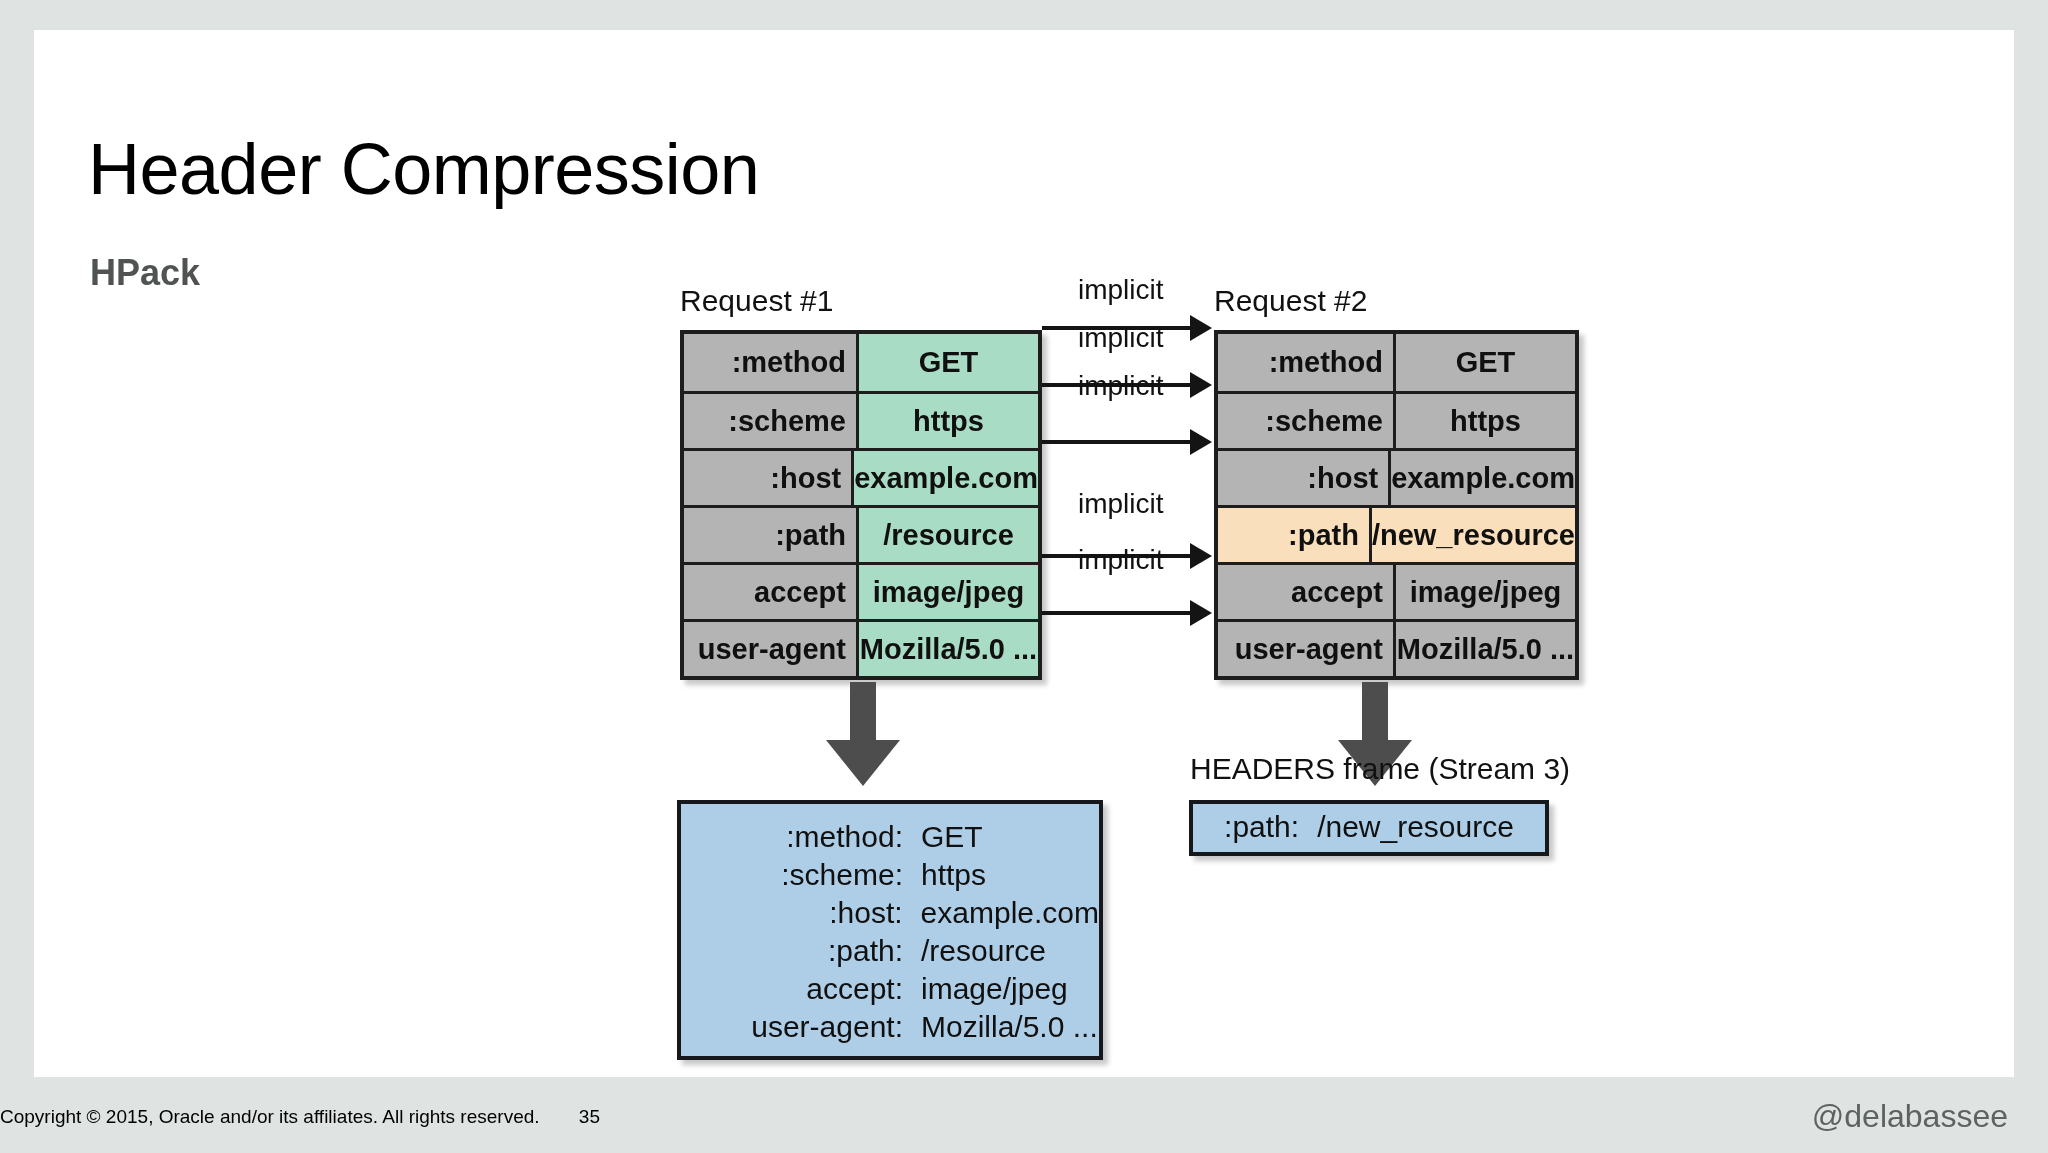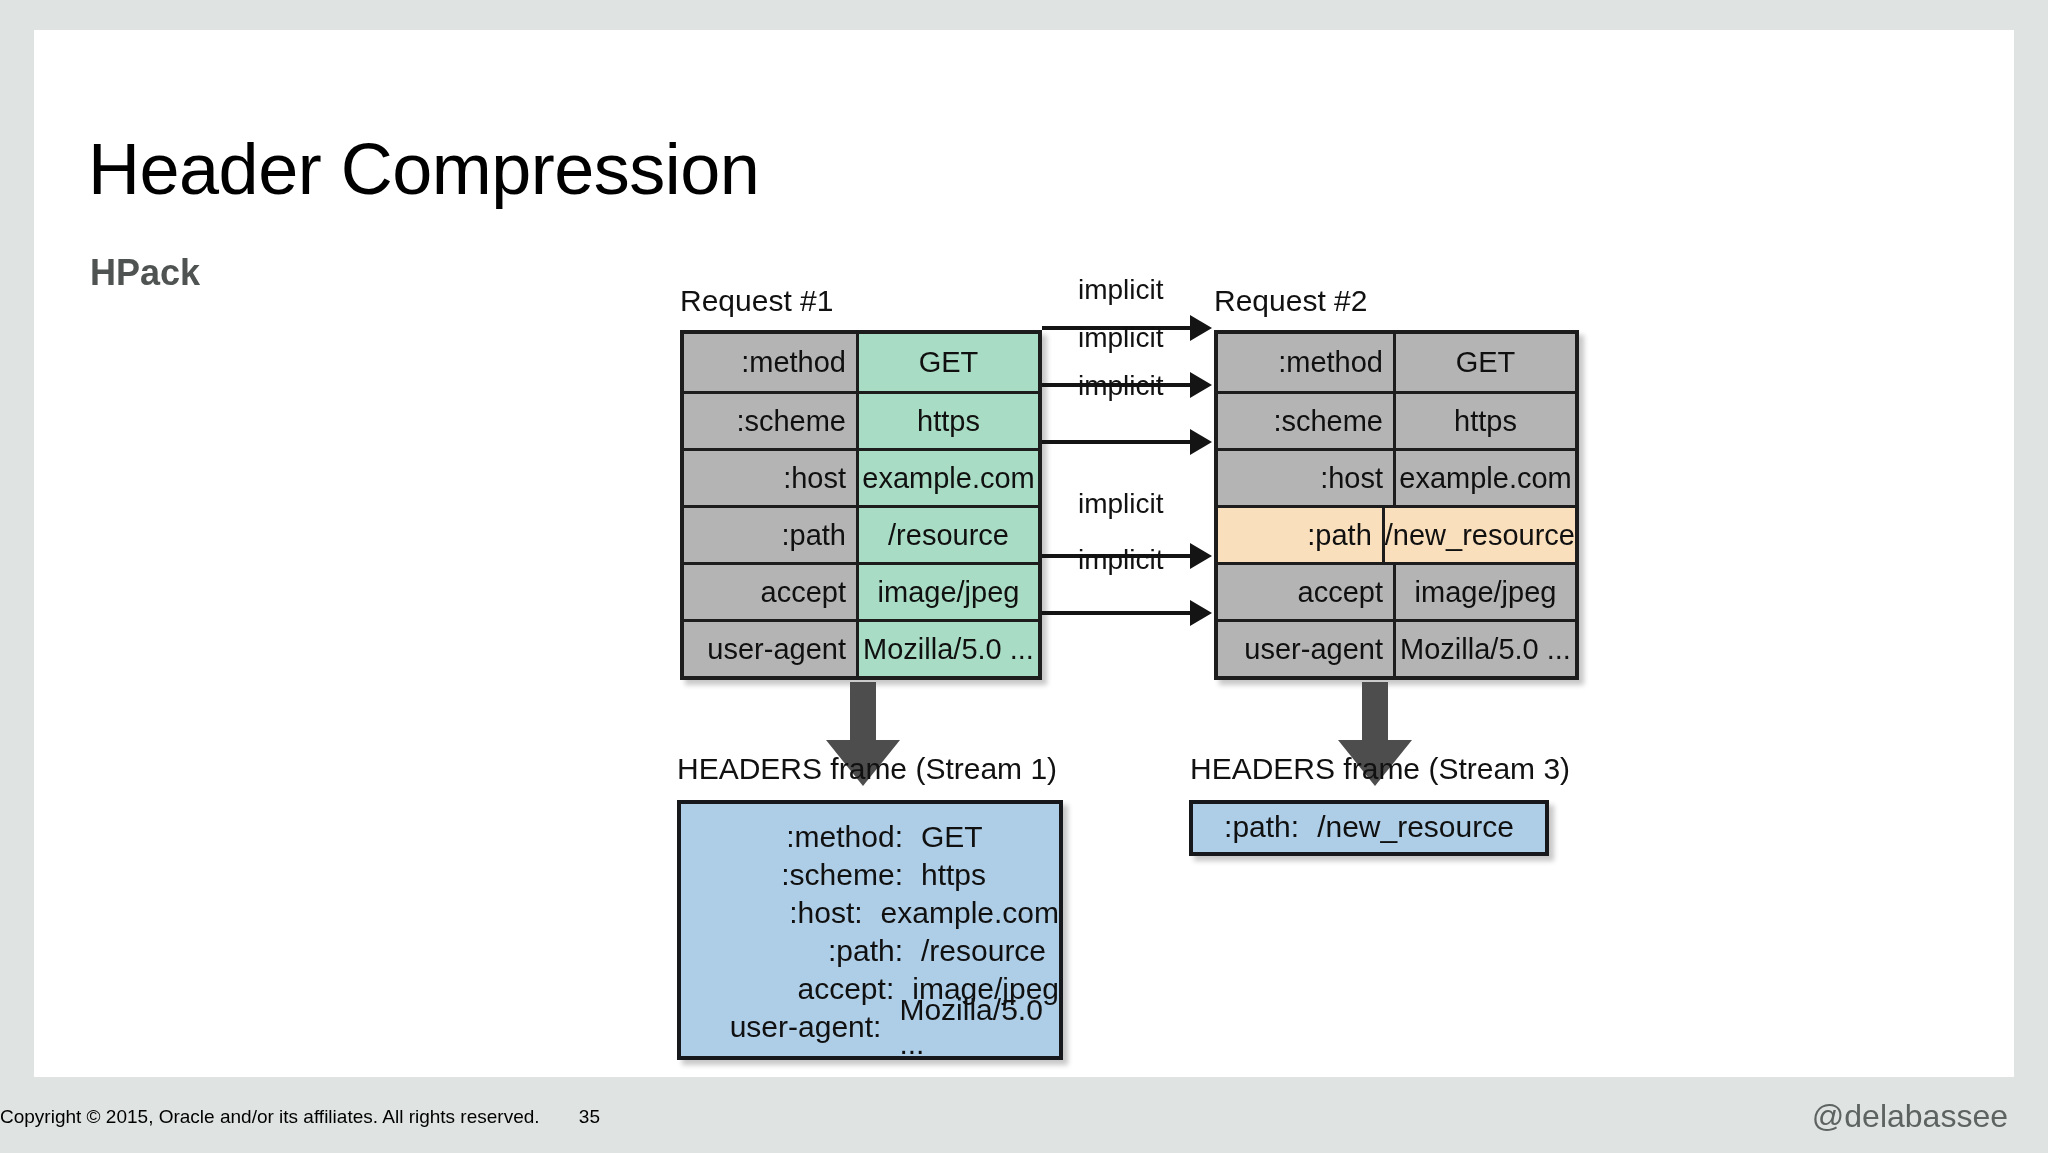--- a/index.html
+++ b/index.html
@@ -30,21 +30,21 @@
   .req-caption{
     position:absolute;font-size:30px;color:#111;white-space:nowrap;
     font-family:"Liberation Sans",sans-serif;
   }
   
   .htable{
     position:absolute;border:4px solid #1d1d1d;
     box-shadow:5px 5px 5px rgba(0,0,0,0.22);
     box-sizing:border-box;background:#b4b4b4;
   }
-  .hrow{display:flex;height:57px;box-sizing:border-box;}
+  .hrow{display:flex;height:57px;box-sizing:border-box;font-weight:bold;}
   .hrow + .hrow{border-top:3px solid #1d1d1d;}
   .hkey,.hval{
     display:flex;align-items:center;box-sizing:border-box;
     font-size:29px;color:#101010;line-height:1;
   }
   .hkey{
     width:172px;justify-content:flex-end;padding-right:10px;
     background:#b4b4b4;
   }
   .hval{
@@ -85,21 +85,21 @@
   .frame-caption{
     position:absolute;font-size:30px;color:#111;white-space:nowrap;
   }
   .frame-box{
     position:absolute;background:#aecde6;border:4px solid #16181c;
     box-shadow:5px 5px 5px rgba(0,0,0,0.22);box-sizing:border-box;
   }
   .fline{display:flex;align-items:center;height:38px;font-size:30px;color:#101010;}
   .fkey{width:222px;text-align:right;padding-right:4px;}
   .fval{padding-left:14px;}
-  #frame1{left:33px;top:530px;width:386px;height:260px;padding:14px 0 0 0;}
+  #frame1{left:33px;top:530px;width:426px;height:260px;padding:14px 0 0 0;}
   #frame2{left:545px;top:530px;width:360px;height:56px;}
   #frame2 .fline{height:46px;justify-content:center;}
   #frame2 .fkey{width:auto;text-align:right;}
   
   #footer-copy{
     position:absolute;left:0;top:1106px;width:2048px;
     font-size:19px;color:#000000;
   }
   #footer-copy .pg{display:inline-block;margin-left:34px;}
   #handle{
@@ -196,21 +196,20 @@
 
     <div class="down-arrow" style="left:182px;top:412px;">
       <div class="down-shaft"></div>
       <div class="down-head"></div>
     </div>
     <div class="down-arrow" style="left:694px;top:412px;">
       <div class="down-shaft"></div>
       <div class="down-head"></div>
     </div>
 
-    <div class="frame-caption" style="left:33px;top:482px;">HEADERS frame (Stream 1)</div>
     <div class="frame-caption" style="left:546px;top:482px;">HEADERS frame (Stream 3)</div>
 
     <div class="frame-box" id="frame1">
       <div class="fline">
         <span class="fkey">:method:</span>
         <span class="fval">GET</span>
       </div>
       <div class="fline">
         <span class="fkey">:scheme:</span>
         <span class="fval">https</span>

